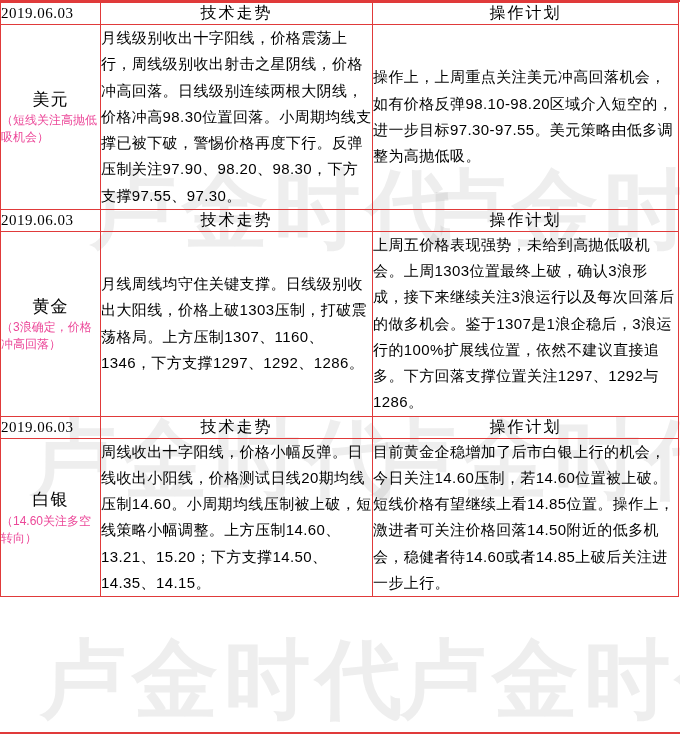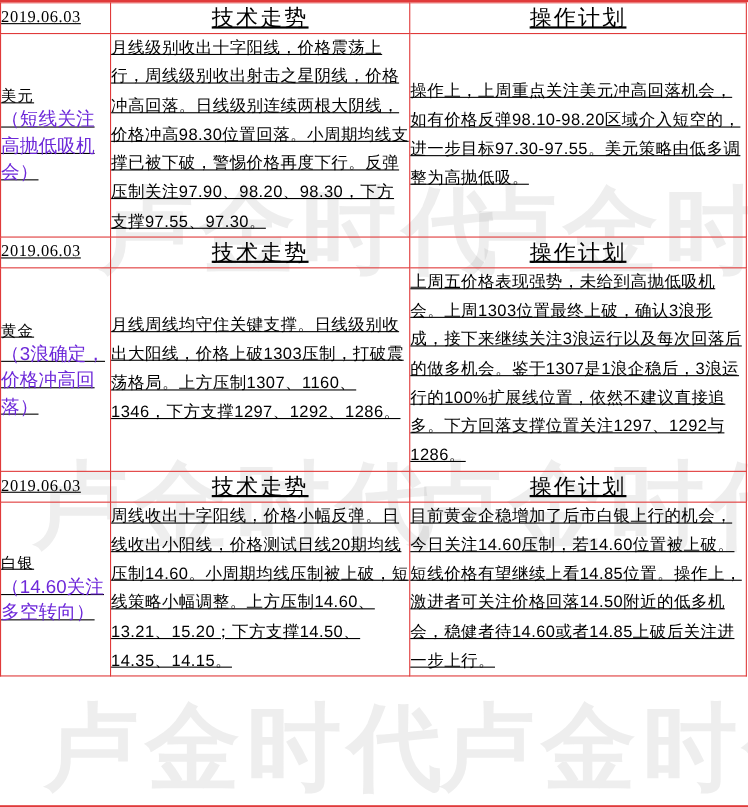--- a/index.html
+++ b/index.html
@@ -42,57 +42,57 @@
   .wm4 { left: 370px; top: 400px; }
   .wm5 { left: 40px;  top: 620px; }
   .wm6 { left: 400px; top: 620px; }
 
   table.grid {
     position: relative;
     z-index: 10;
     width: 550px;
     border-collapse: collapse;
     table-layout: fixed;
-    text-decoration: underline;
   }
   table.grid td {
     border: 1px solid #e03a3a;
     vertical-align: middle;
     padding: 0;
   }
   .col-a { width: 100px; }
   .col-b { width: 272px; }
   .col-c { width: 306px; }
 
   .hdr-date {
     font-family: "Liberation Serif", serif;
     font-size: 15px;
     padding: 4px 6px;
     text-align: left;
     letter-spacing: 0.5px;
   }
   .hdr-title {
-    font-size: 20px;
+    font-size: 16px;
     text-align: center;
     padding: 5px 4px;
     letter-spacing: 2px;
   }
   .name-cell {
     padding: 6px 4px 6px 6px;
     line-height: 1.45;
     font-size: 16px;
     text-align: left;
   }
   .name-main {
-    font-size: 14px;
+    font-size: 17px;
     letter-spacing: 1px;
+    text-align: center;
   }
   .name-sub {
-    color: #6d28d9;
-    font-size: 17px;
+    color: #ec4899;
+    font-size: 12px;
     letter-spacing: 0px;
     line-height: 1.4;
   }
   .body-cell {
     padding: 8px 9px;
     font-size: 15px;
     line-height: 1.75;
     text-align: left;
     letter-spacing: 0.4px;
   }

